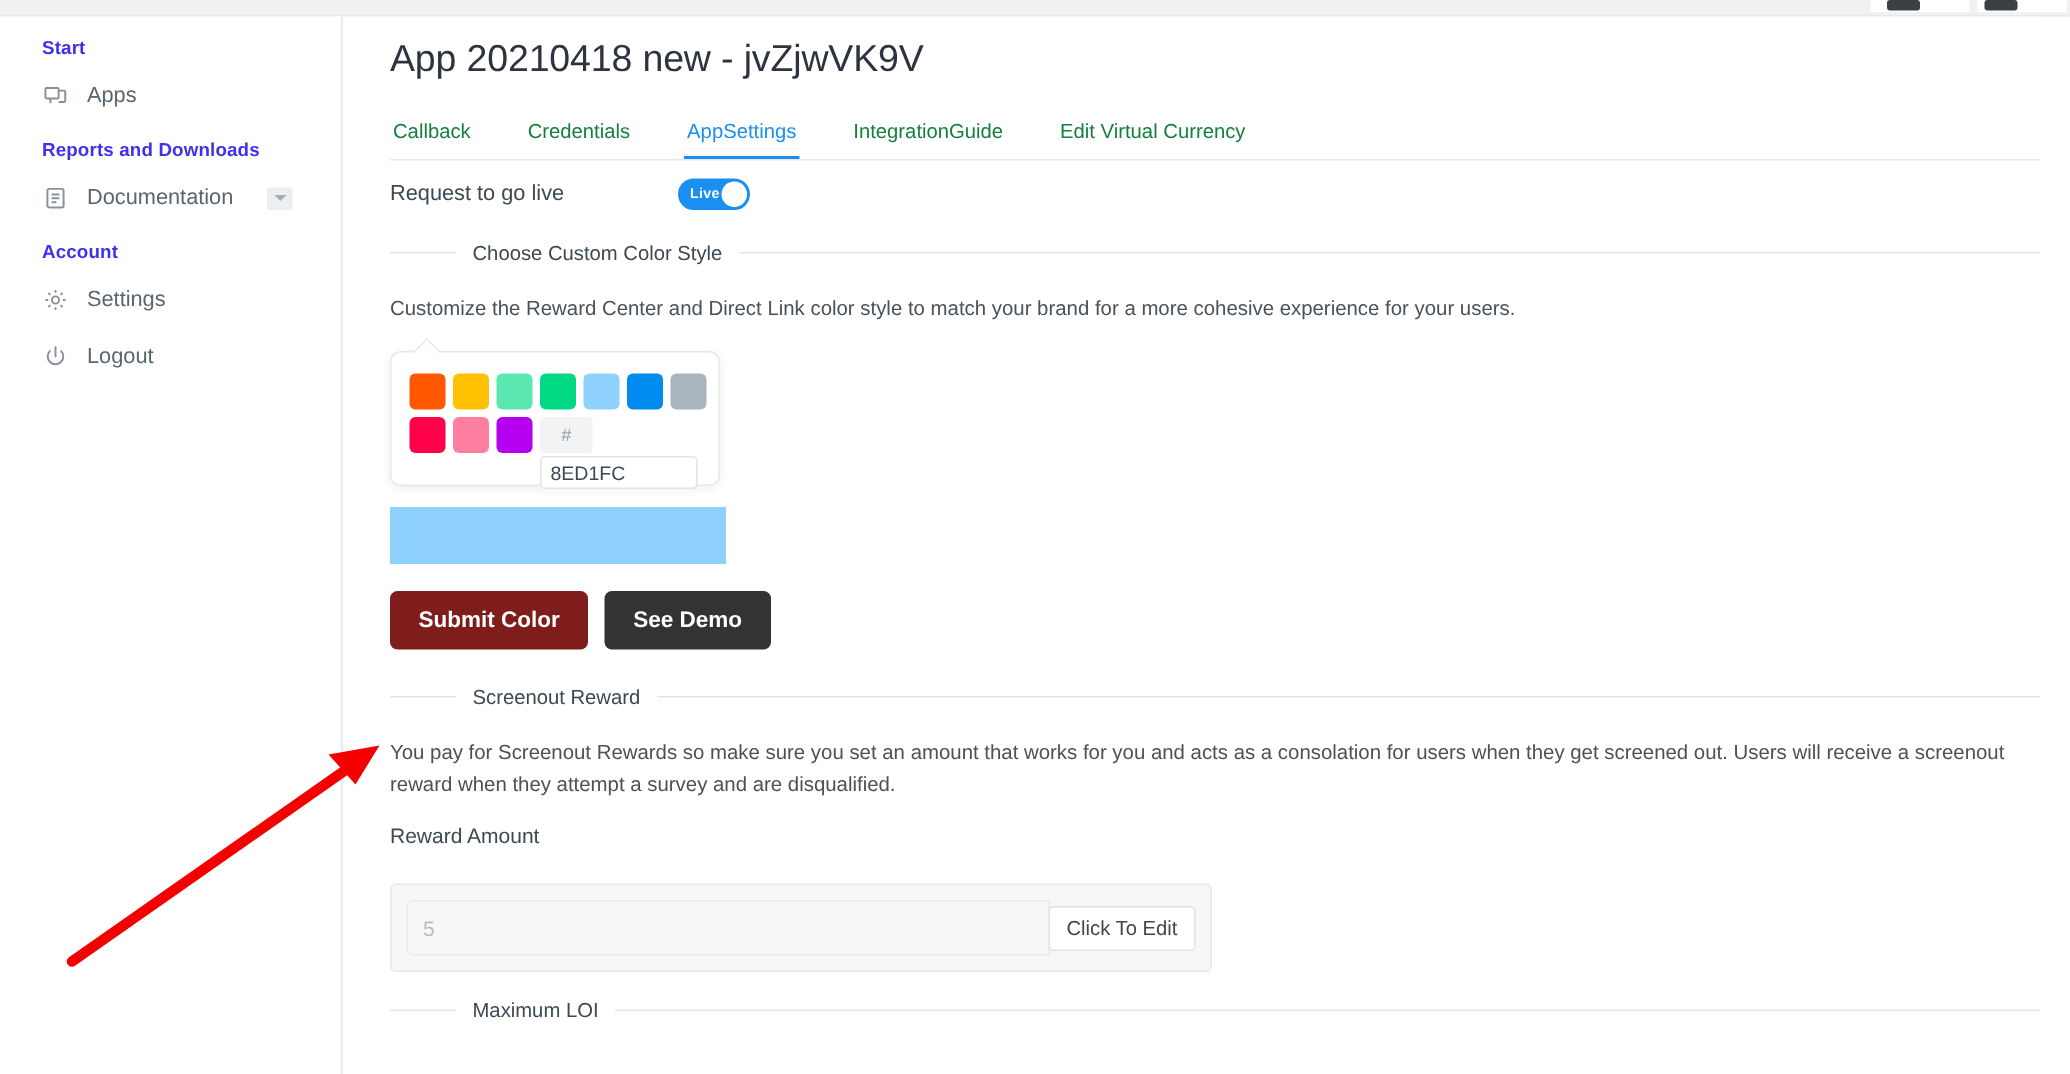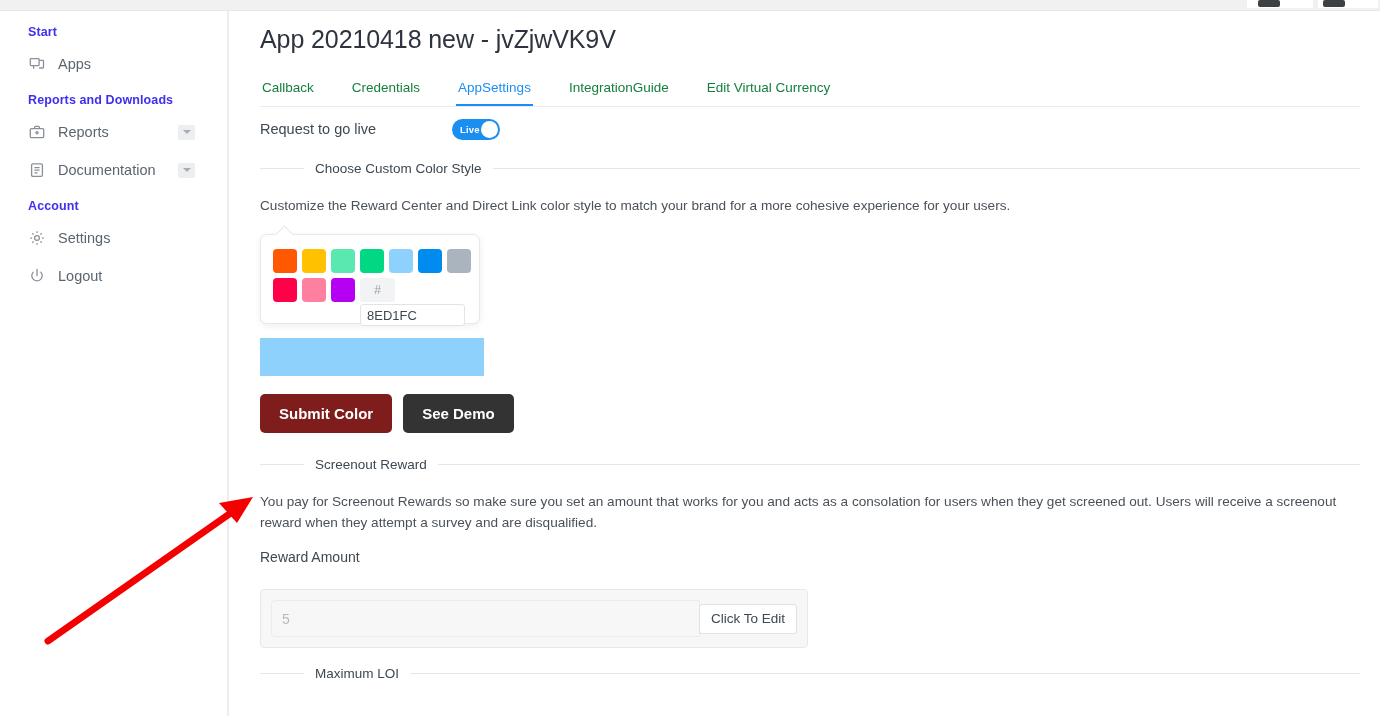--- a/index.html
+++ b/index.html
@@ -390,31 +390,20 @@
         <rect x="1.3" y="2.6" width="8.8" height="7" rx="0.8"></rect>
         <path d="M10.1 4.4h3.6a0.8 0.8 0 0 1 0.8 0.8v6a0.8 0.8 0 0 1-0.8 0.8h-3.6"></path>
         <path d="M4.6 9.6v3.2"></path>
       </svg>
     </span>
     <span class="lbl">Apps</span>
   </div>
 
   <div class="side-group-label" style="color: rgb(63, 48, 238);">Reports and Downloads</div>
 
-  <div class="side-item">
-    <span class="ico">
-      <svg width="16" height="16" viewBox="0 0 16 16" fill="none" stroke="currentColor" stroke-width="1.3">
-        <rect x="1.3" y="4.6" width="13.4" height="9.1" rx="1.2"></rect>
-        <path d="M5.6 4.6V3.3a1 1 0 0 1 1-1h2.8a1 1 0 0 1 1 1v1.3"></path>
-        <circle cx="8" cy="8.8" r="1.1"></circle>
-      </svg>
-    </span>
-    <span class="lbl">Reports</span>
-    <span class="caret-box"></span>
-  </div>
 
   <div class="side-item">
     <span class="ico">
       <svg width="16" height="16" viewBox="0 0 16 16" fill="none" stroke="currentColor" stroke-width="1.3">
         <rect x="2.6" y="1.9" width="10.8" height="12.4" rx="1.2"></rect>
         <path d="M5.4 5.6h5.2M5.4 8.2h5.2M5.4 10.8h3.2"></path>
       </svg>
     </span>
     <span class="lbl">Documentation</span>
     <span class="caret-box"></span>

